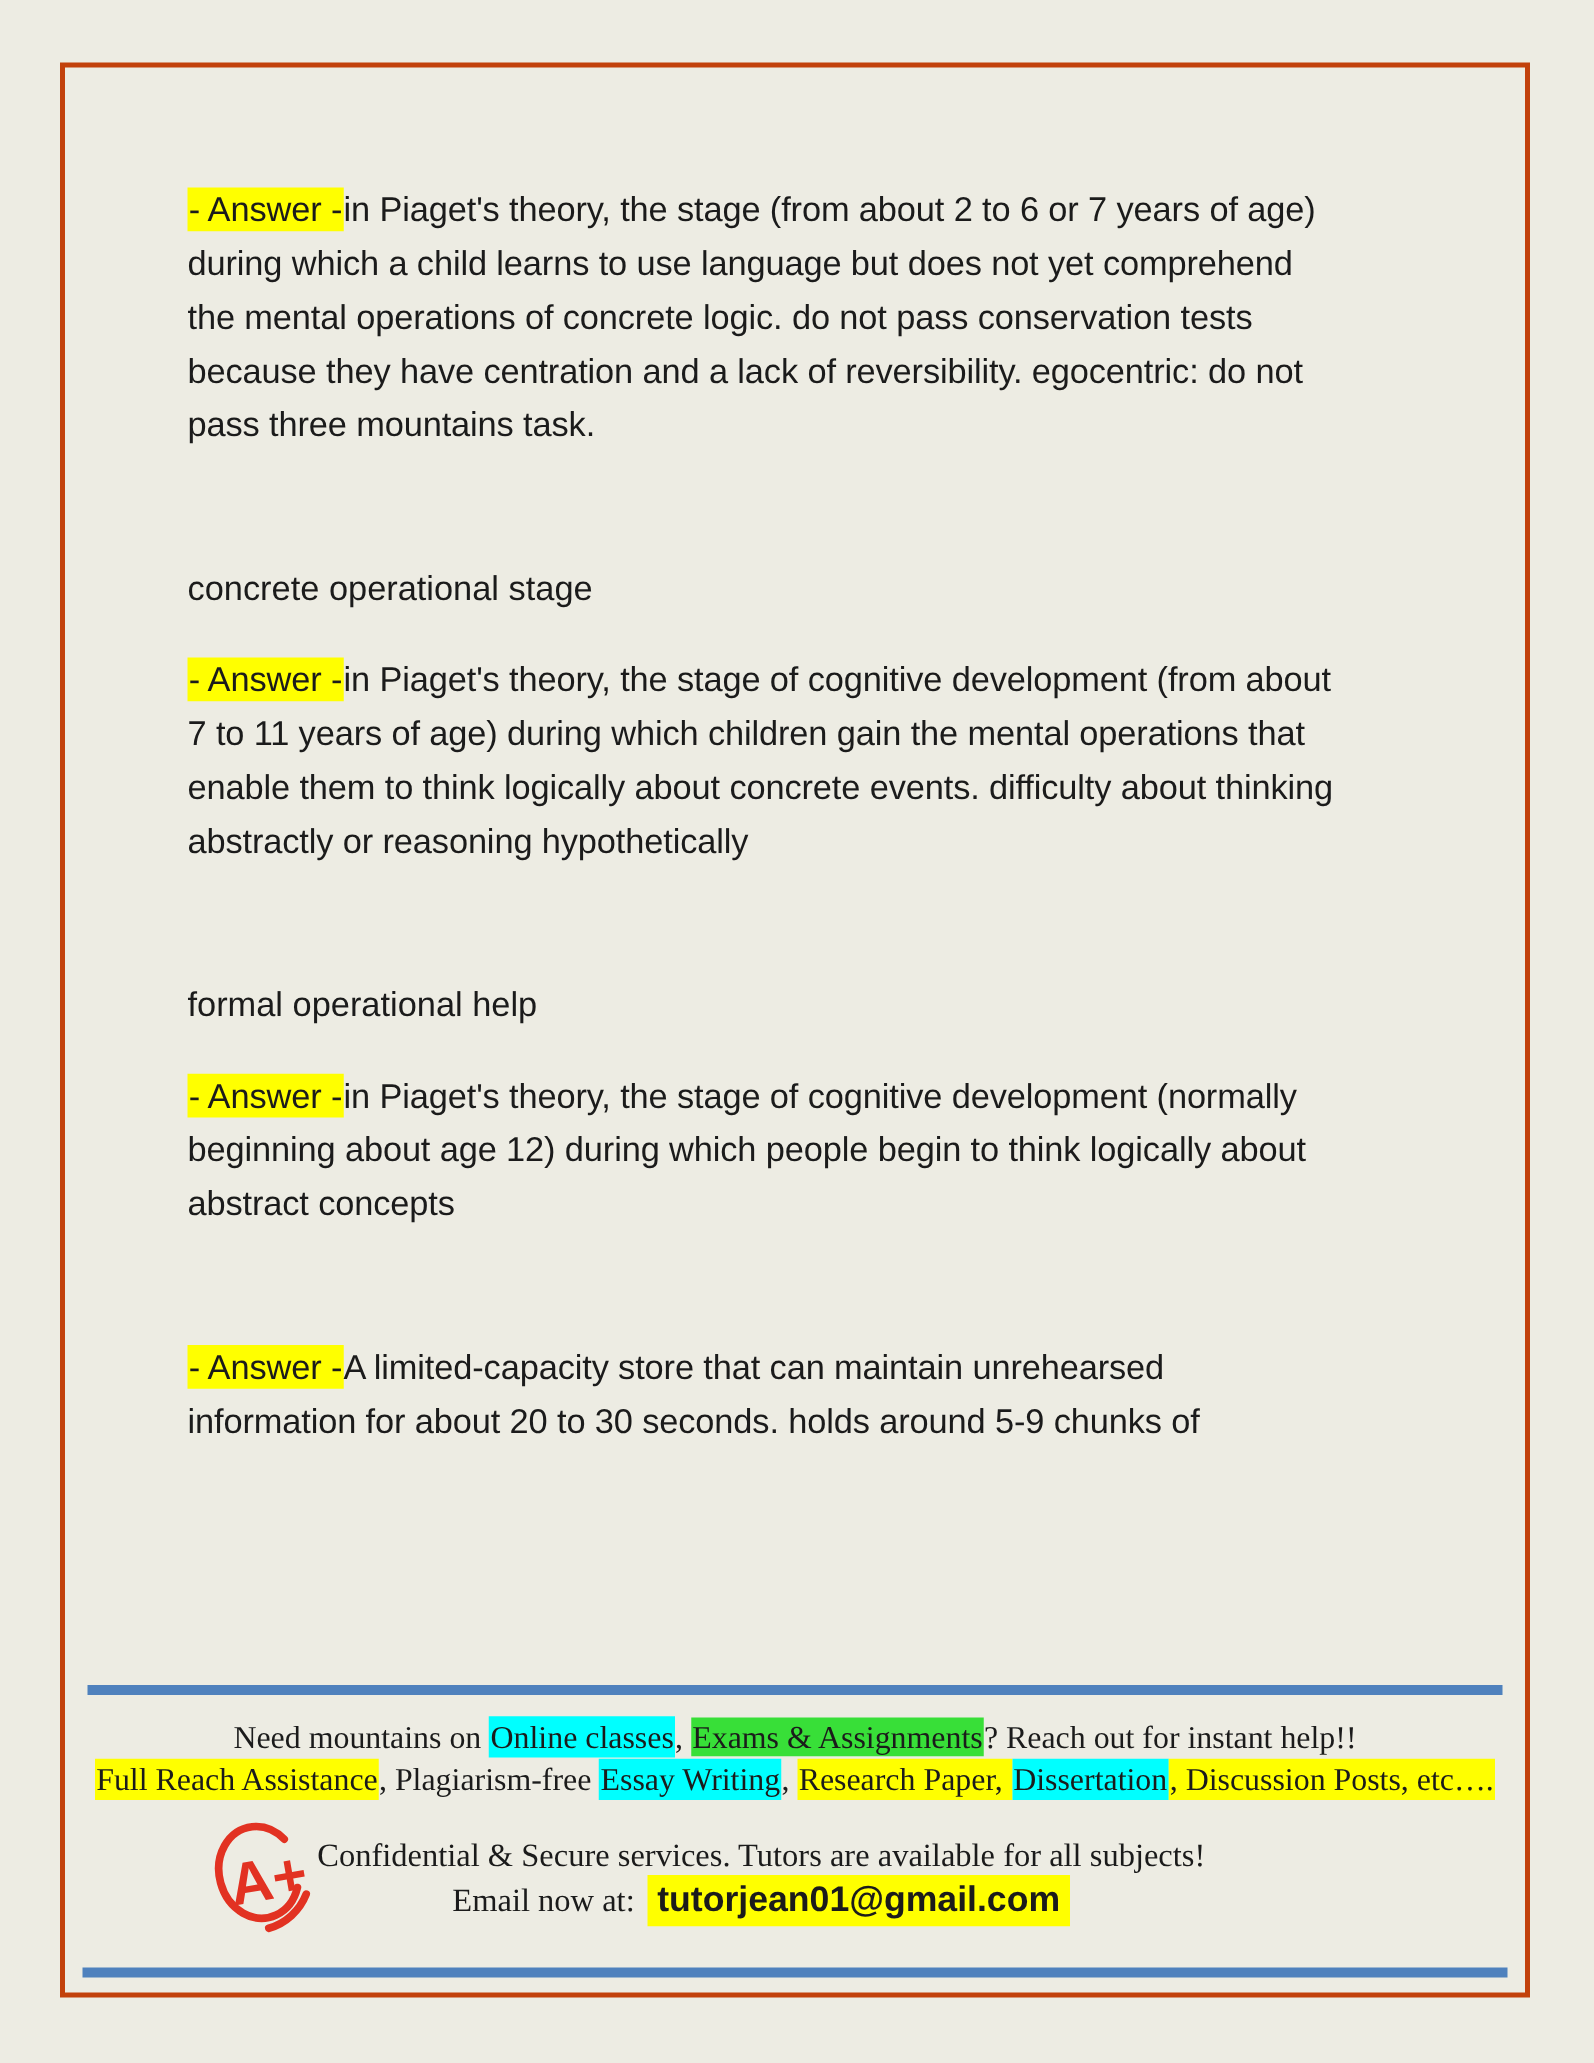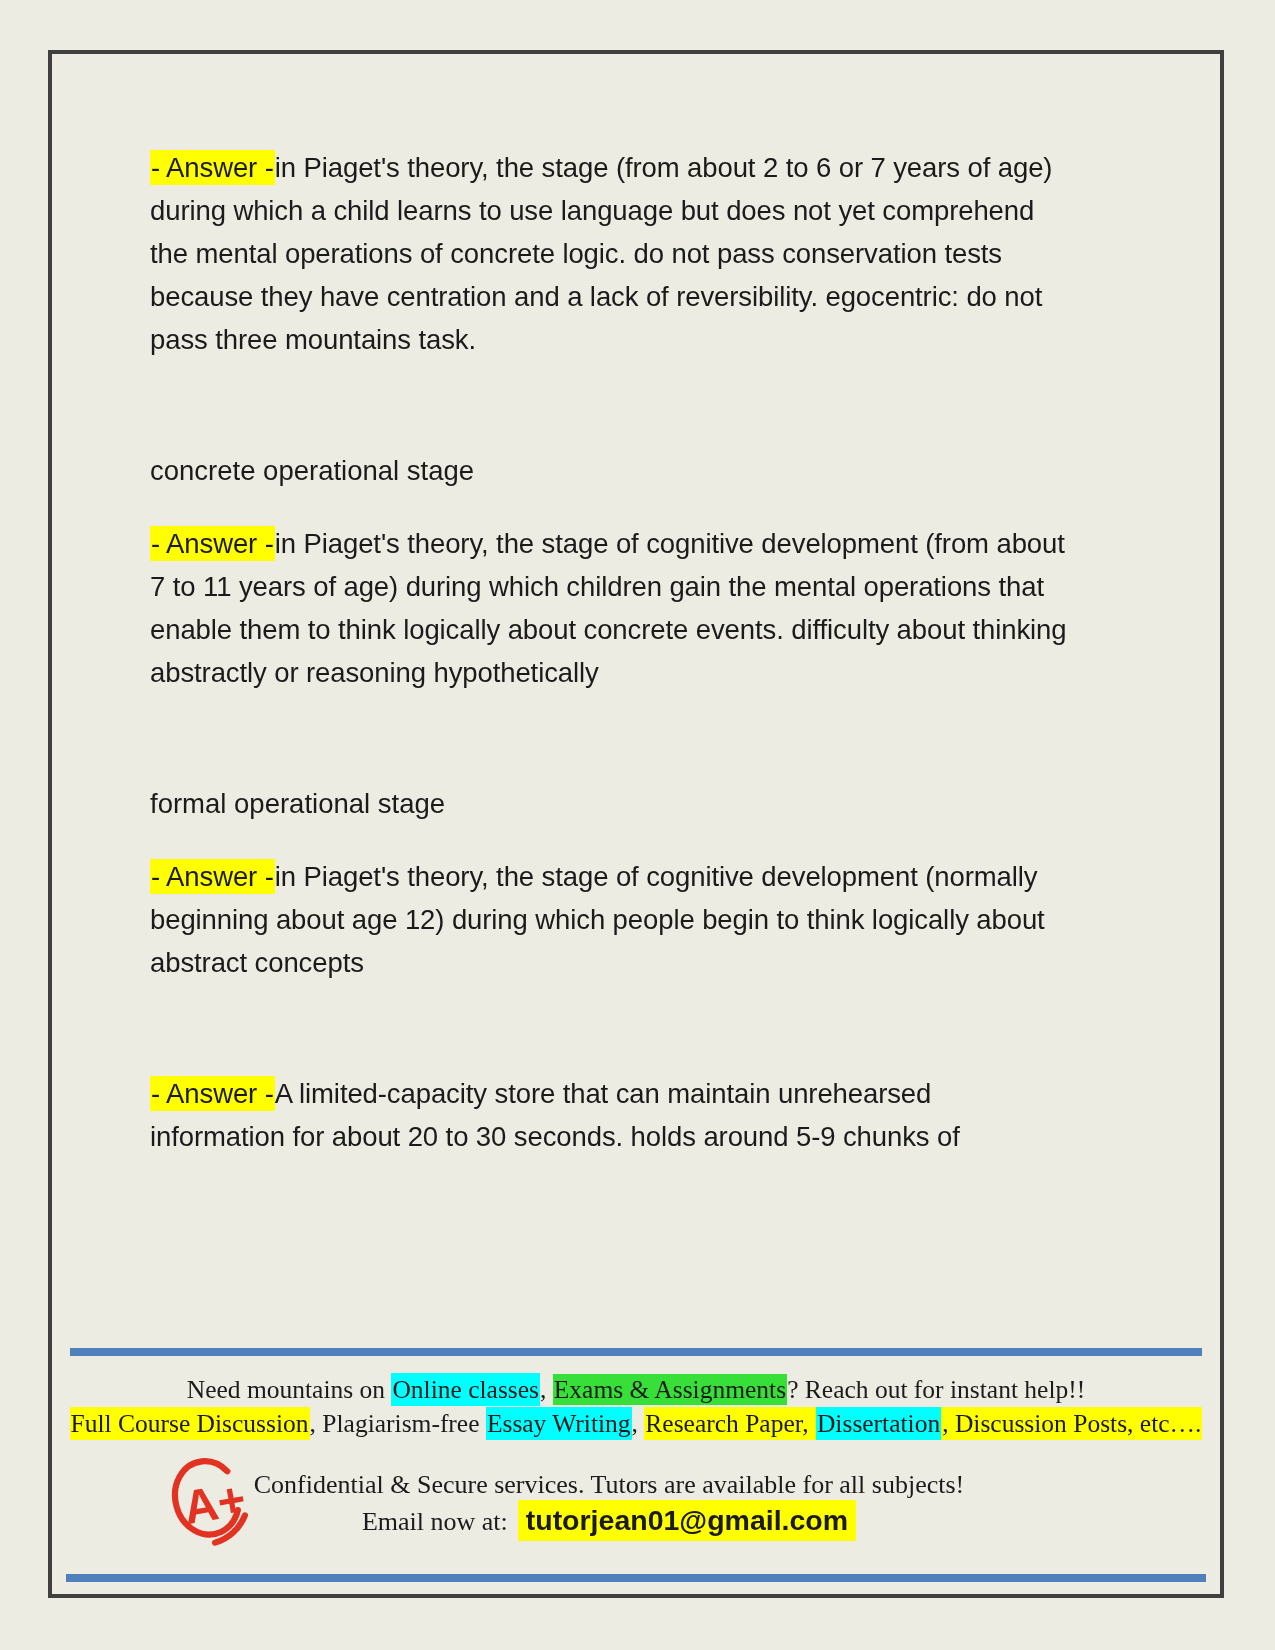--- a/index.html
+++ b/index.html
@@ -7,21 +7,21 @@
     margin: 0; padding: 0;
     width: 1275px; height: 1650px;
     background: #EDECE3;
     font-family: "Liberation Sans", sans-serif;
     color: #1b1b1b;
   }
   .page-frame {
     position: absolute;
     left: 48px; top: 50px;
     width: 1176px; height: 1548px;
-    border: 4px solid #404040;
+    border: 4px solid #c2410c;
     background: #EDECE3;
   }
   .content {
     padding: 92px 150px 0 98px;
   }
   .qa-section { margin-bottom: 88px; }
   .term {
     margin: 0 0 30px 0;
     font-size: 27.5px;
     line-height: 43px;
@@ -101,37 +101,37 @@
     <div class="qa-section">
       <p class="answer"><span class="hl-yellow">- Answer -</span><span>in Piaget's theory, the stage (from about 2 to 6 or 7 years of age) during which a child learns to use language but does not yet comprehend the mental operations of concrete logic. do not pass conservation tests because they have centration and a lack of reversibility. egocentric: do not pass three mountains task.</span></p>
     </div>
 
     <div class="qa-section">
       <p class="term">concrete operational stage</p>
       <p class="answer"><span class="hl-yellow">- Answer -</span><span>in Piaget's theory, the stage of cognitive development (from about 7 to 11 years of age) during which children gain the mental operations that enable them to think logically about concrete events. difficulty about thinking abstractly or reasoning hypothetically</span></p>
     </div>
 
     <div class="qa-section">
-      <p class="term">formal operational stage</p>
+      <p class="term">formal operational help</p>
       <p class="answer"><span class="hl-yellow">- Answer -</span><span>in Piaget's theory, the stage of cognitive development (normally beginning about age 12) during which people begin to think logically about abstract concepts</span></p>
     </div>
 
     <div class="qa-section">
       <p class="answer"><span class="hl-yellow">- Answer -</span><span>A limited-capacity store that can maintain unrehearsed information for about 20 to 30 seconds. holds around 5-9 chunks of</span></p>
     </div>
 
   </div>
 
   <div class="footer">
 
     <div class="divider divider-top"></div>
 
     <div class="ad-line ad-line-1"><span>Need mountains on </span><span class="hl-cyan">Online classes</span><span>, </span><span class="hl-green">Exams &amp; Assignments</span><span>? Reach out for instant help!!</span></div>
 
-    <div class="ad-line ad-line-2"><span class="hl-yellow">Full Course Discussion</span><span>, Plagiarism-free </span><span class="hl-cyan">Essay Writing</span><span>, </span><span class="hl-yellow">Research Paper, </span><span class="hl-cyan">Dissertation</span><span class="hl-yellow">, Discussion Posts, etc….</span></div>
+    <div class="ad-line ad-line-2"><span class="hl-yellow">Full Reach Assistance</span><span>, Plagiarism-free </span><span class="hl-cyan">Essay Writing</span><span>, </span><span class="hl-yellow">Research Paper, </span><span class="hl-cyan">Dissertation</span><span class="hl-yellow">, Discussion Posts, etc….</span></div>
 
     <div class="promo-row">
       <svg class="logo" viewBox="0 0 100 108" aria-hidden="true">
         <g stroke="#E23222" stroke-width="7" fill="none" stroke-linecap="round">
           <path d="M 72 18 A 36 42 -14 1 0 84 62"></path>
           <path d="M 58 99 A 52 52 0 0 0 92 68"></path>
         </g>
         <text x="22" y="74" font-family="Liberation Sans, sans-serif" font-size="54" font-weight="bold" fill="#E23222" transform="rotate(-10 50 54)">A+</text>
       </svg>
       <div class="promo-text">

